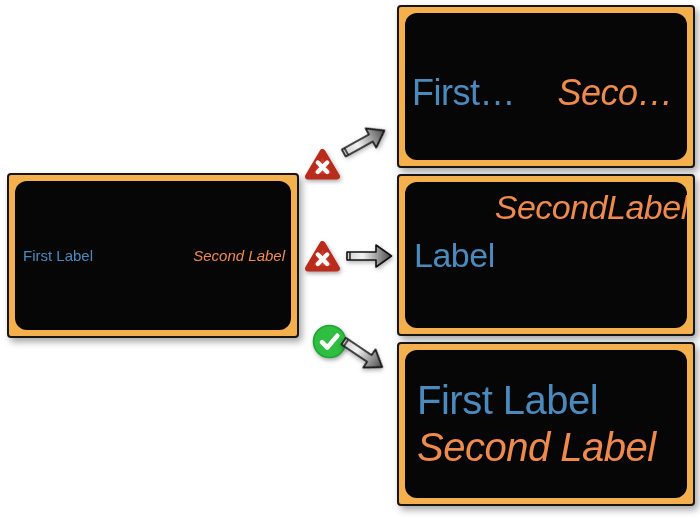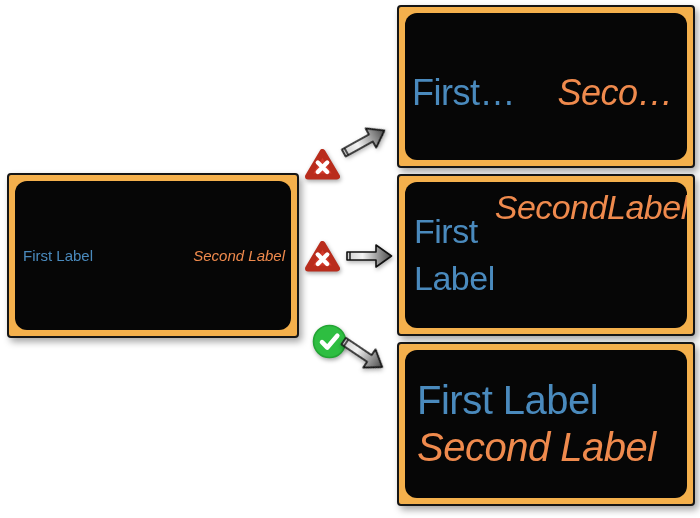--- a/index.html
+++ b/index.html
@@ -78,21 +78,20 @@
   <div class="screen res-trunc">
     <div class="screen-inner">
       <span class="blue">First…</span>
       <span class="orange">Seco…</span>
     </div>
   </div>
 
   <div class="screen res-wrap">
     <div class="screen-inner">
       <div class="wrap-left blue">
-        <div>First</div>
         <div>Label</div>
       </div>
       <div class="wrap-right orange">
         <div>Secon</div>
         <div>d</div>
         <div>Label</div>
       </div>
     </div>
   </div>
 

